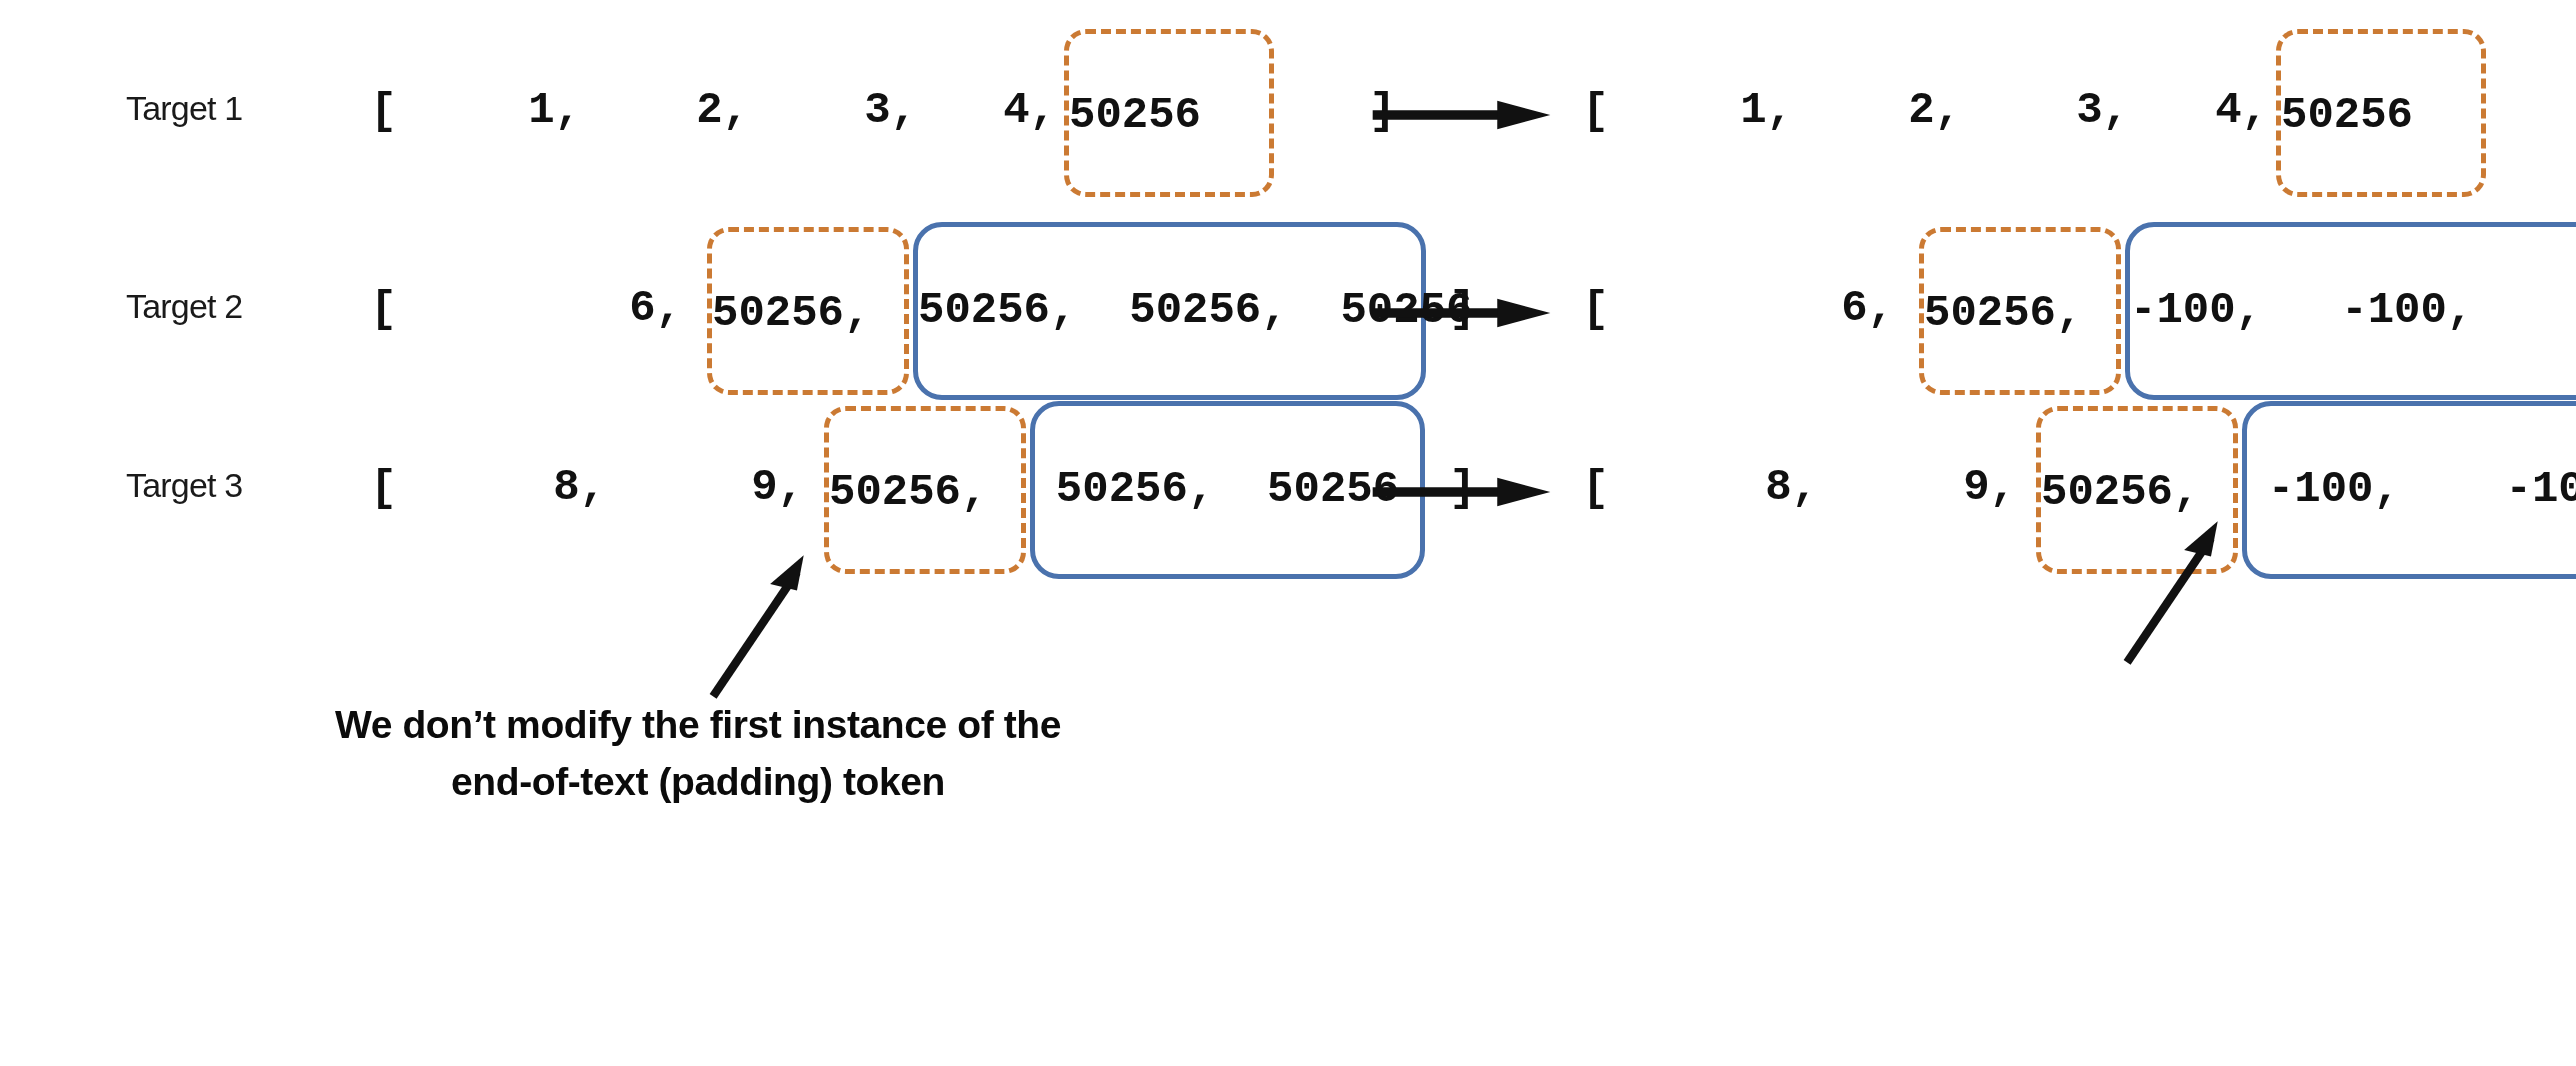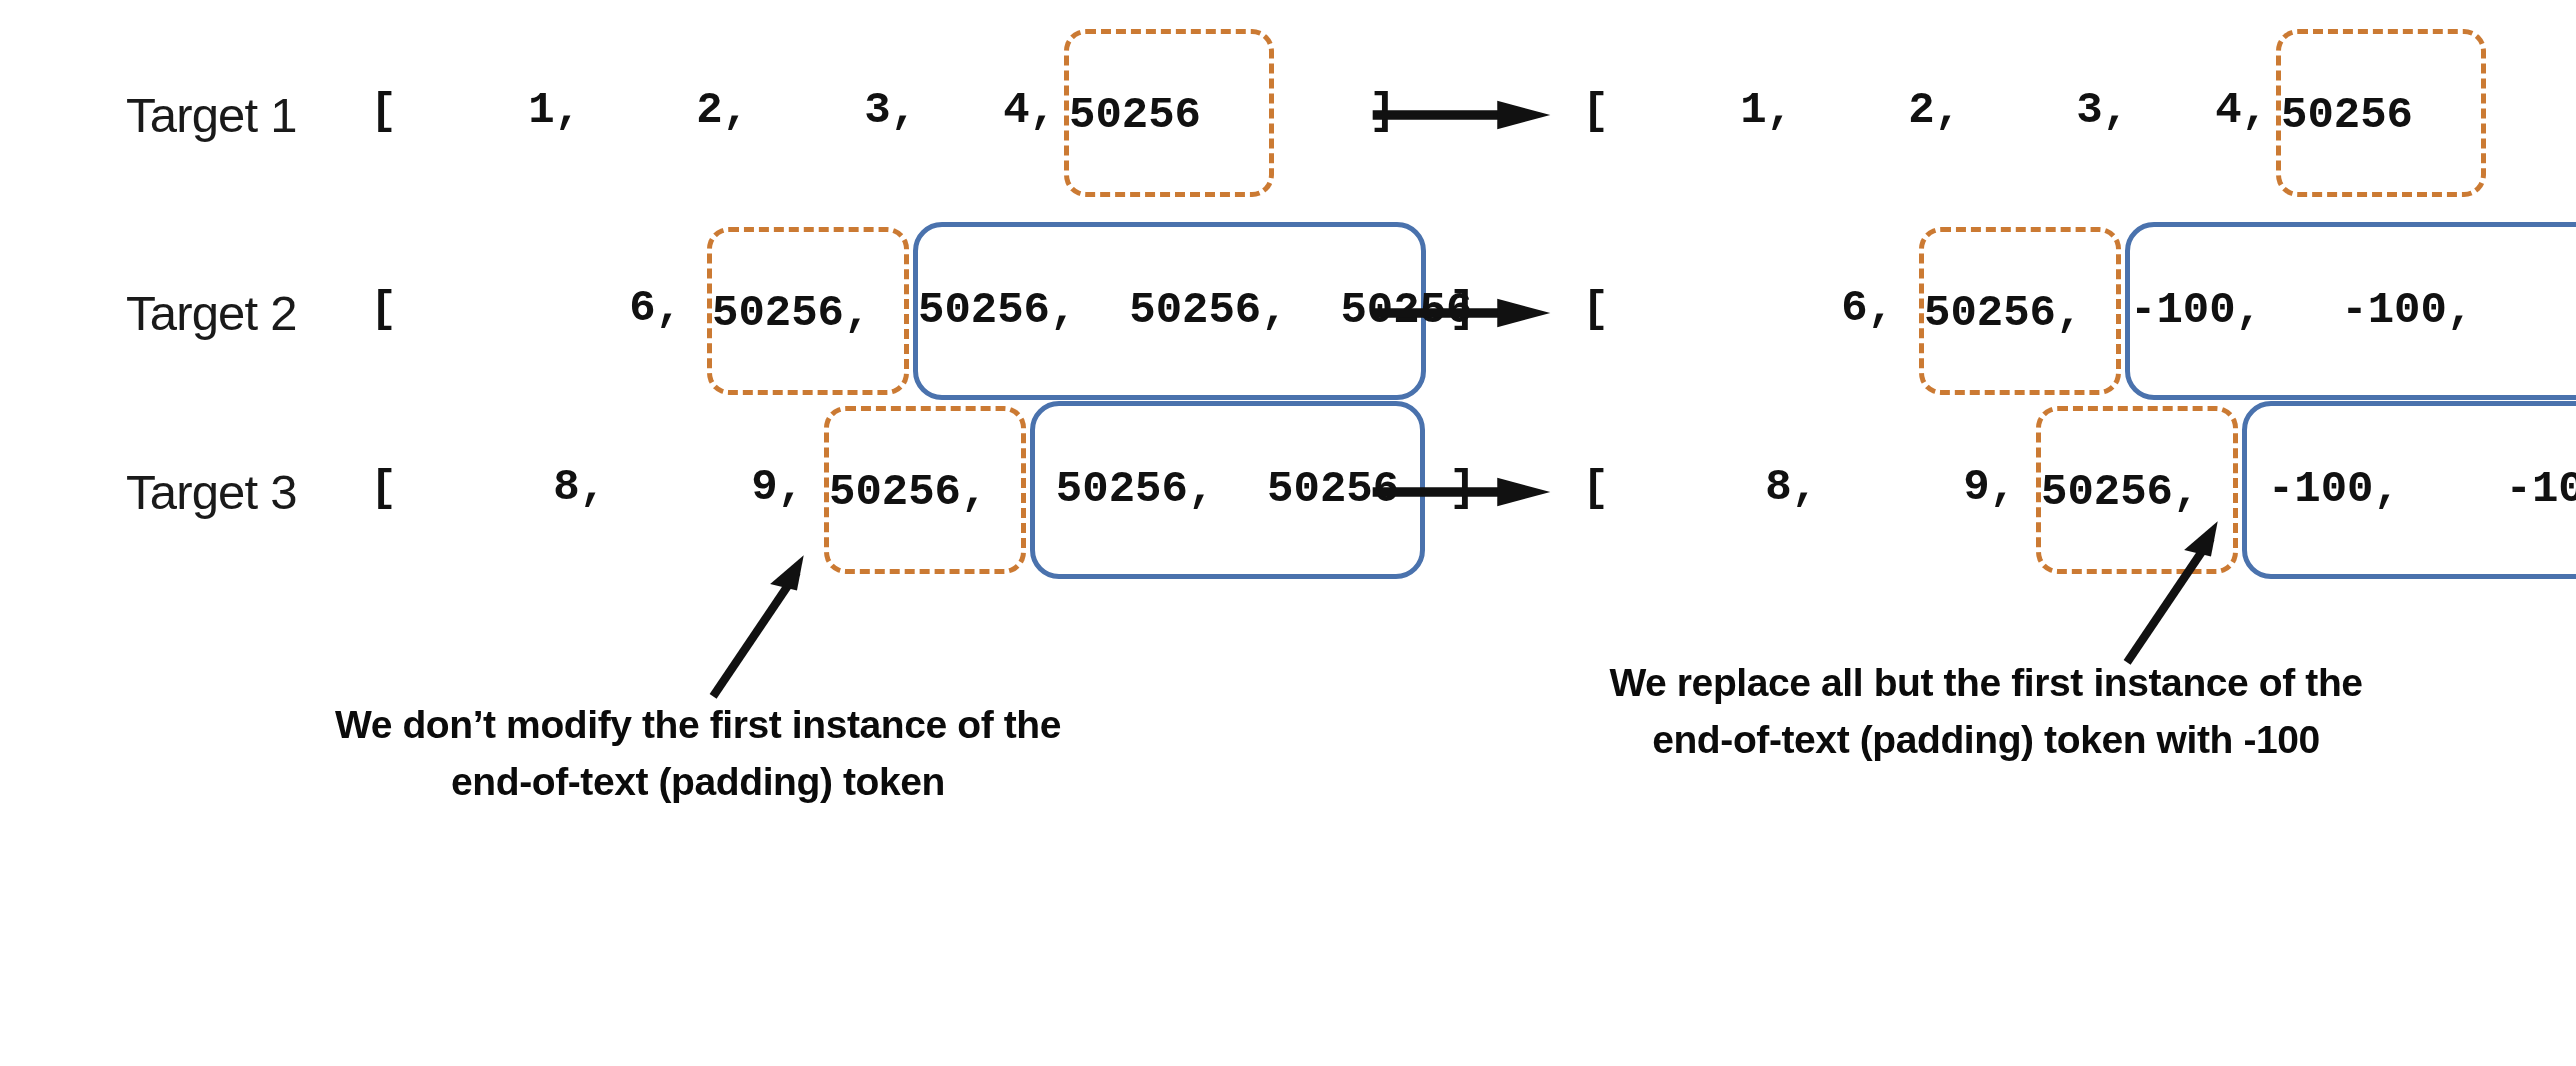--- a/index.html
+++ b/index.html
@@ -34,21 +34,21 @@
   #row-0 { top: 17px; }
   #row-1 { top: 215px; }
   #row-2 { top: 394px; }
 
   
   .row-label {
     position: absolute;
     left: 126px;
     top: 74px;
     font-family: "Liberation Sans", sans-serif;
-    font-size: 49px;
+    font-size: 34px;
     font-weight: 400;
     color: #1a1a1a;
     letter-spacing: -0.8px;
     white-space: nowrap;
     line-height: 1;
   }
 
   
   .seq {
     position: absolute;
@@ -288,20 +288,18 @@
 
   <div class="pointer" id="pointer-right">
     <svg width="151" height="160" viewBox="0 0 180 190" xmlns="http://www.w3.org/2000/svg">
       <line x1="18" y1="180" x2="118" y2="32" stroke="#111111" stroke-width="10"></line>
       <polygon points="126,12 86,46 118,54" fill="#111111"></polygon>
     </svg>
   </div>
 
   <div class="callout" id="callout-left">We don’t modify the first instance of the
 end-of-text (padding) token</div>
-  <div class="callout" id="callout-right">We replace all but the first instance of the
-end-of-text (padding) token with -100</div>
 
 </div>
 
 <div id="caption">
 </div>
 
 
 </body></html>

